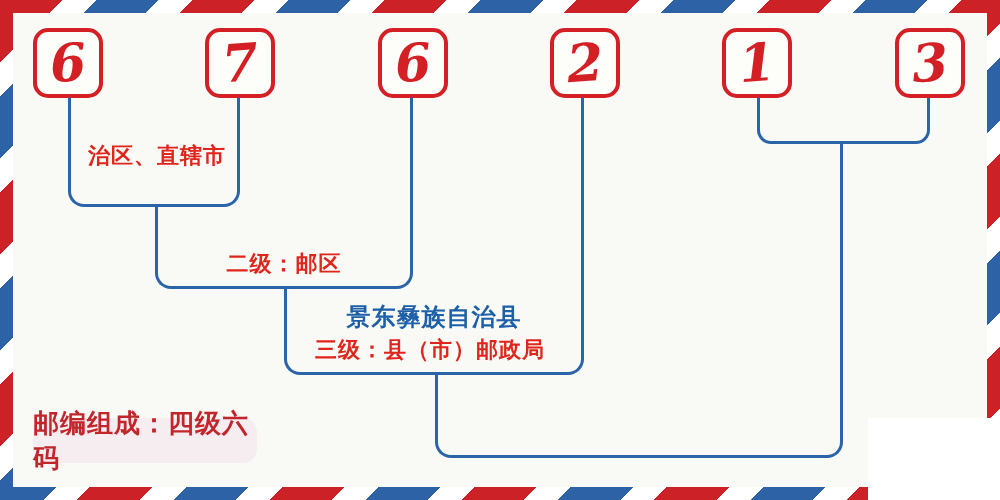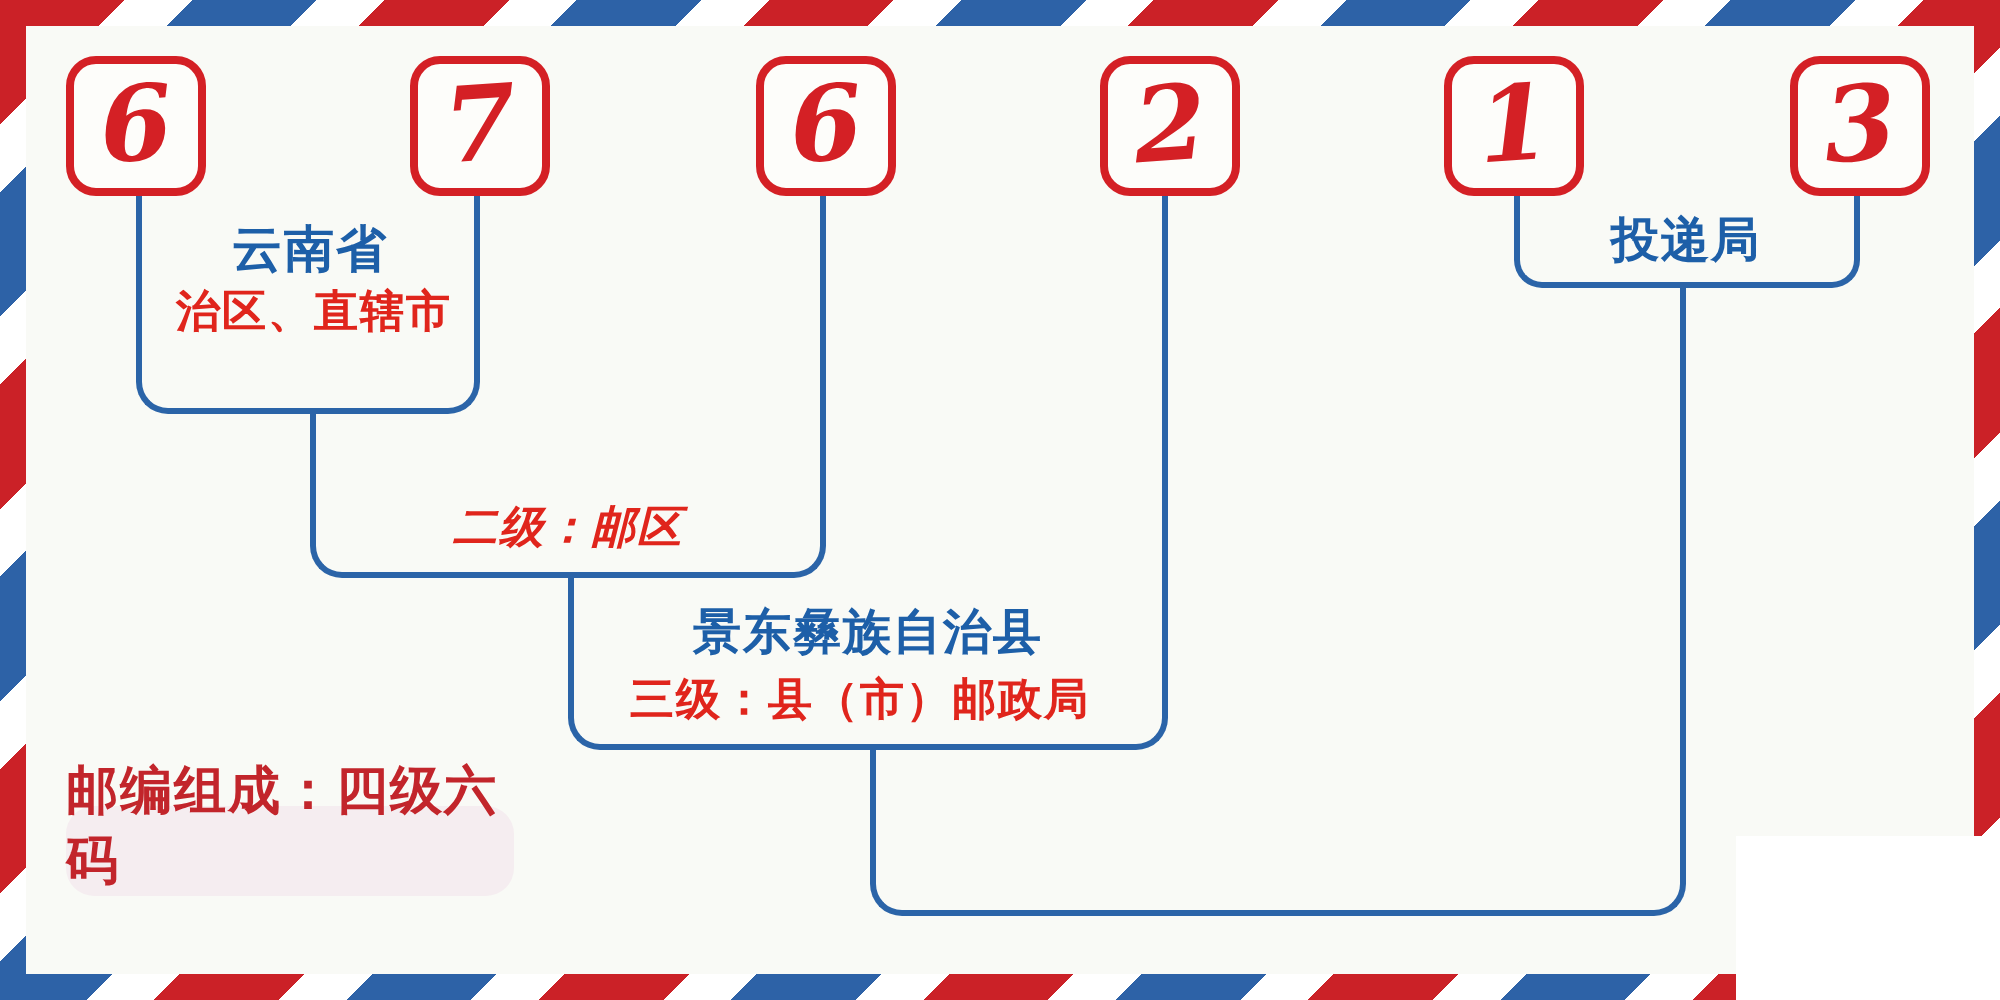--- a/index.html
+++ b/index.html
@@ -75,33 +75,33 @@
   .txt {
     position:absolute; text-align:center;
     font-weight:700; line-height:1.25;
     letter-spacing:1px;
   }
   .blue { color:var(--text-blue,#1d5fa8); }
   .red  { color:var(--text-red,#e0251c); }
 
   .t-yunnan   {left:55px;  top:110px; width:200px; font-size:25px;}
   .t-l1desc   {left:37px;  top:141px; width:240px; font-size:22px; line-height:29px;}
-  .t-l2       {left:164px; top:250px; width:240px; font-size:22px;font-style:italic;}
+  .t-l2       {left:164px; top:250px; width:240px; font-size:22px;}
   .t-l3place  {left:304px; top:302px; width:260px; font-size:24px;}
   .t-l3desc   {left:284px; top:336px; width:292px; font-size:22px;}
   .t-l4place  {left:509px; top:391px; width:260px; font-size:24px;}
   .t-l4desc   {left:489px; top:424px; width:300px; font-size:22px;}
   .t-delivery {left:763px; top:106px; width:160px; font-size:24px;}
 
   
   .badge {
-    position:absolute; left:33px; top:403px; width:224px; height:45px;
+    position:absolute; left:33px; top:418px; width:224px; height:45px;
     background:var(--badge-bg,#f5edf0);
     border-radius:14px;
-    display:flex; align-items:flex-end; justify-content:center;
+    display:flex; align-items:center; justify-content:center;
   }
   .badge span {
     font-size:26px; font-weight:700; letter-spacing:1px;
     color:var(--badge-text,#c2252b);
   }
 </style>
 </head>
 <body>
 
 <div class="canvas">
@@ -133,30 +133,28 @@
   <div class="digit-box db4">
     <span class="digit">2</span>
   </div>
   <div class="digit-box db5">
     <span class="digit">1</span>
   </div>
   <div class="digit-box db6">
     <span class="digit">3</span>
   </div>
 
-  <div class="txt blue t-yunnan">云南省</div>
   <div class="txt red t-l1desc">
     <span style="display:block">治区、直辖市</span>
   </div>
 
   <div class="txt red t-l2">二级：邮区</div>
 
   <div class="txt blue t-l3place">景东彝族自治县</div>
   <div class="txt red t-l3desc">三级：县（市）邮政局</div>
 
 
-  <div class="txt blue t-delivery">投递局</div>
 
   <div class="badge">
     <span>邮编组成：四级六码</span>
   </div>
 
 </div>
 
 </body></html>

